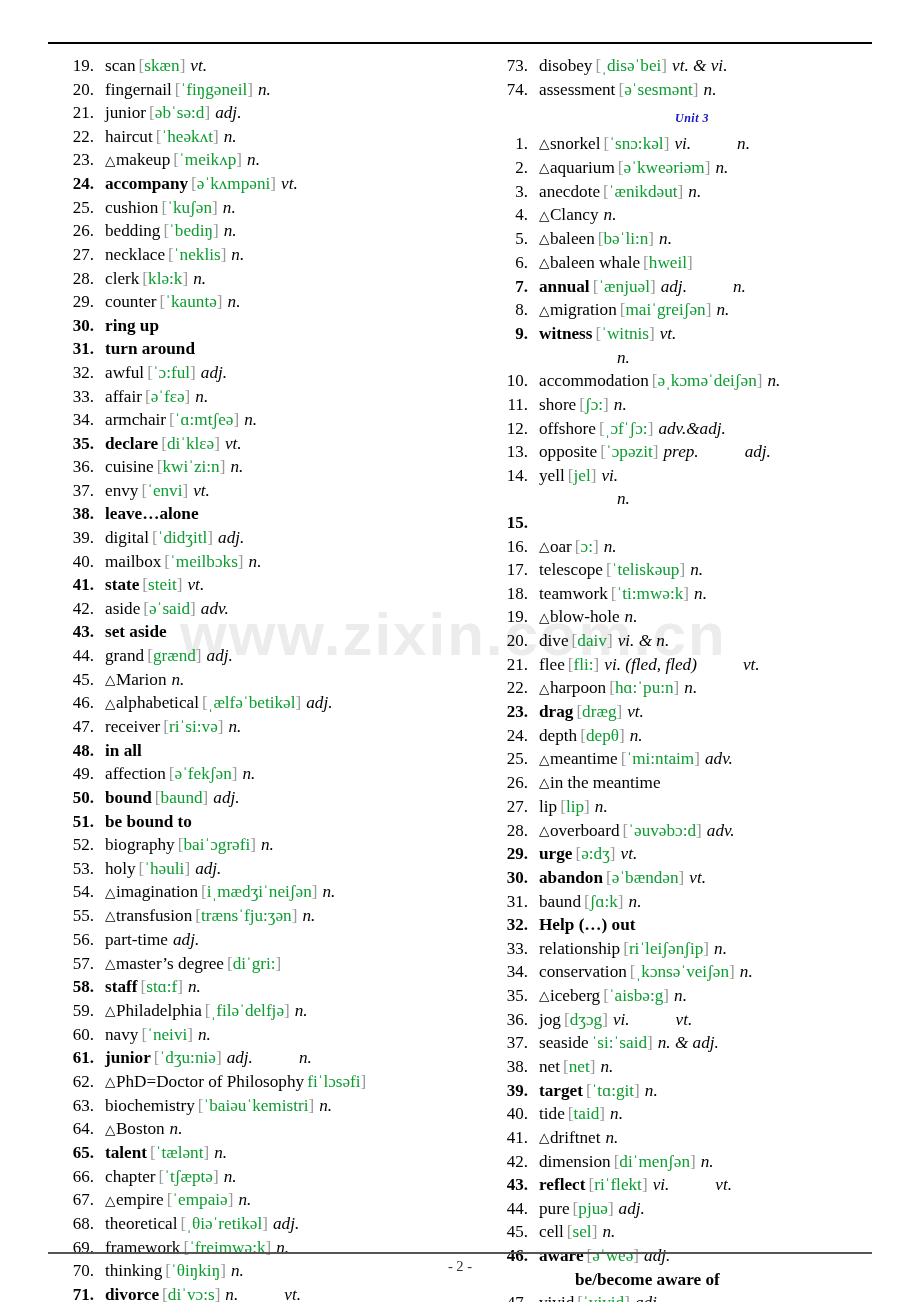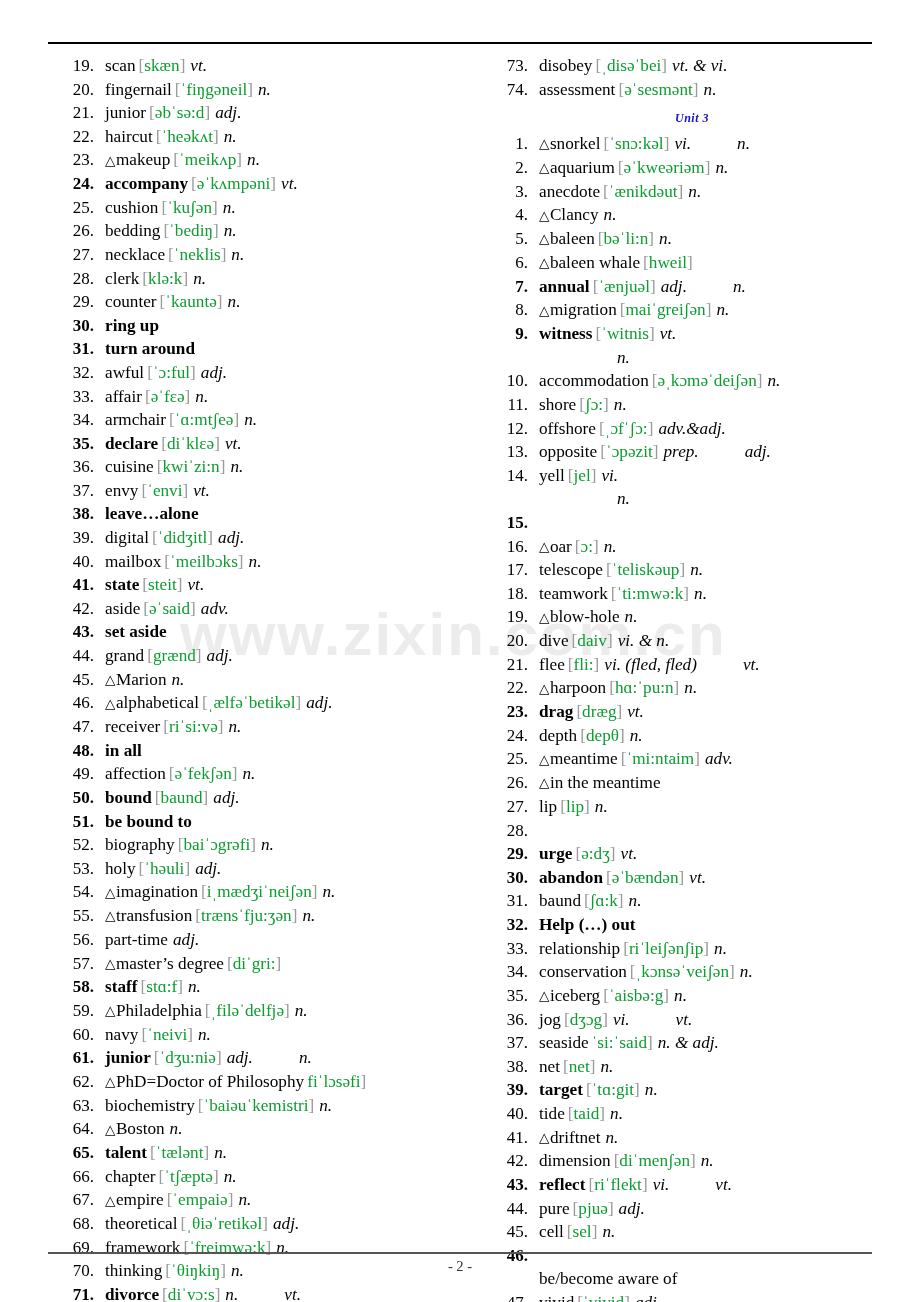--- a/index.html
+++ b/index.html
@@ -154,21 +154,21 @@
   .cont .num { flex: 0 0 46px; }
   .cont .body { padding-left: 78px; font-style: italic; }
 
   
   .subline {
     display: flex;
     font-size: 17.2px;
     line-height: 23.6px;
   }
   .subline .num { flex: 0 0 46px; }
-  .subline .body { font-weight: normal; }
+  .subline .body { font-weight: bold; margin-left: 36px; }
 </style>
 </head>
 <body>
 
 <div id="watermark">
   <div class="wm-text">www.zixin.com.cn</div>
 </div>
 
 <div id="page">
 
@@ -511,20 +511,21 @@
         <div class="entry">
           <span class="num">26.</span>
           <span class="body"><span class="tri">△</span><span class="word">in the meantime</span></span>
         </div>
         <div class="entry">
           <span class="num">27.</span>
           <span class="body"><span class="word">lip</span><span class="phon">[<i>lip</i>]</span><span class="pos">n.</span></span>
         </div>
         <div class="entry">
           <span class="num">28.</span>
+          <span class="body"><span class="tri">△</span><span class="word">overboard</span><span class="phon">[<i>ˈəuvəbɔ:d</i>]</span><span class="pos">adv.</span></span>
         </div>
         <div class="entry bold">
           <span class="num">29.</span>
           <span class="body"><span class="word">urge</span><span class="phon">[<i>ə:dʒ</i>]</span><span class="pos">vt.</span></span>
         </div>
         <div class="entry bold">
           <span class="num">30.</span>
           <span class="body"><span class="word">abandon</span><span class="phon">[<i>əˈbændən</i>]</span><span class="pos">vt.</span></span>
         </div>
         <div class="entry">
@@ -582,20 +583,21 @@
         <div class="entry">
           <span class="num">44.</span>
           <span class="body"><span class="word">pure</span><span class="phon">[<i>pjuə</i>]</span><span class="pos">adj.</span></span>
         </div>
         <div class="entry">
           <span class="num">45.</span>
           <span class="body"><span class="word">cell</span><span class="phon">[<i>sel</i>]</span><span class="pos">n.</span></span>
         </div>
         <div class="entry bold">
           <span class="num">46.</span>
+          <span class="body"><span class="word">aware</span><span class="phon">[<i>əˈweə</i>]</span><span class="pos">adj.</span></span>
         </div>
         <div class="subline">
           <span class="num"></span>
           <span class="body">be/become aware of</span>
         </div>
         <div class="entry">
           <span class="num">47.</span>
           <span class="body"><span class="word">vivid</span><span class="phon">[<i>ˈvivid</i>]</span><span class="pos">adj.</span></span>
         </div>
       </div>

